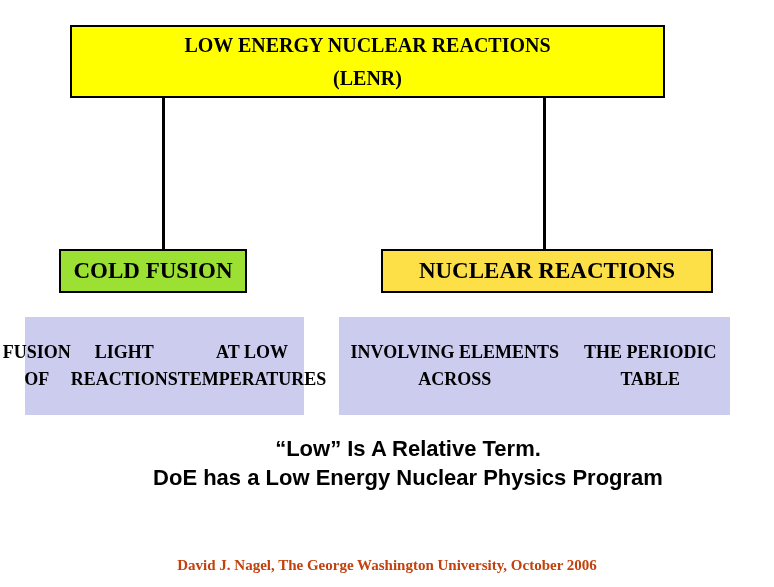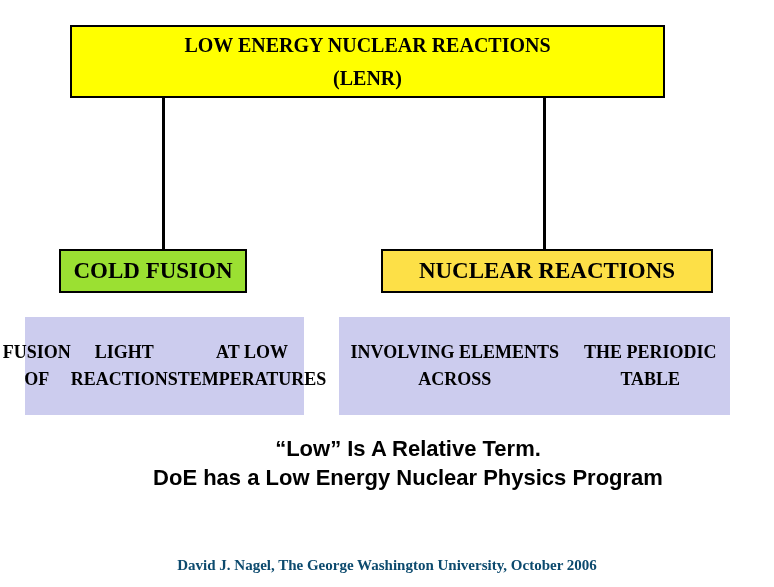--- a/index.html
+++ b/index.html
@@ -93,21 +93,21 @@
 
   
   .attribution {
     position: absolute;
     left: 0; top: 557px;
     width: 774px;
     text-align: center;
     font-family: "Liberation Serif", serif;
     font-weight: bold;
     font-size: 15px;
-    color: #0c4a6e;
+    color: #c2410c;
   }
 </style>
 </head>
 <body>
 
 <div class="stage">
 
   <div class="title-box">
     <div>LOW ENERGY NUCLEAR REACTIONS</div>
     <div>(LENR)</div>

